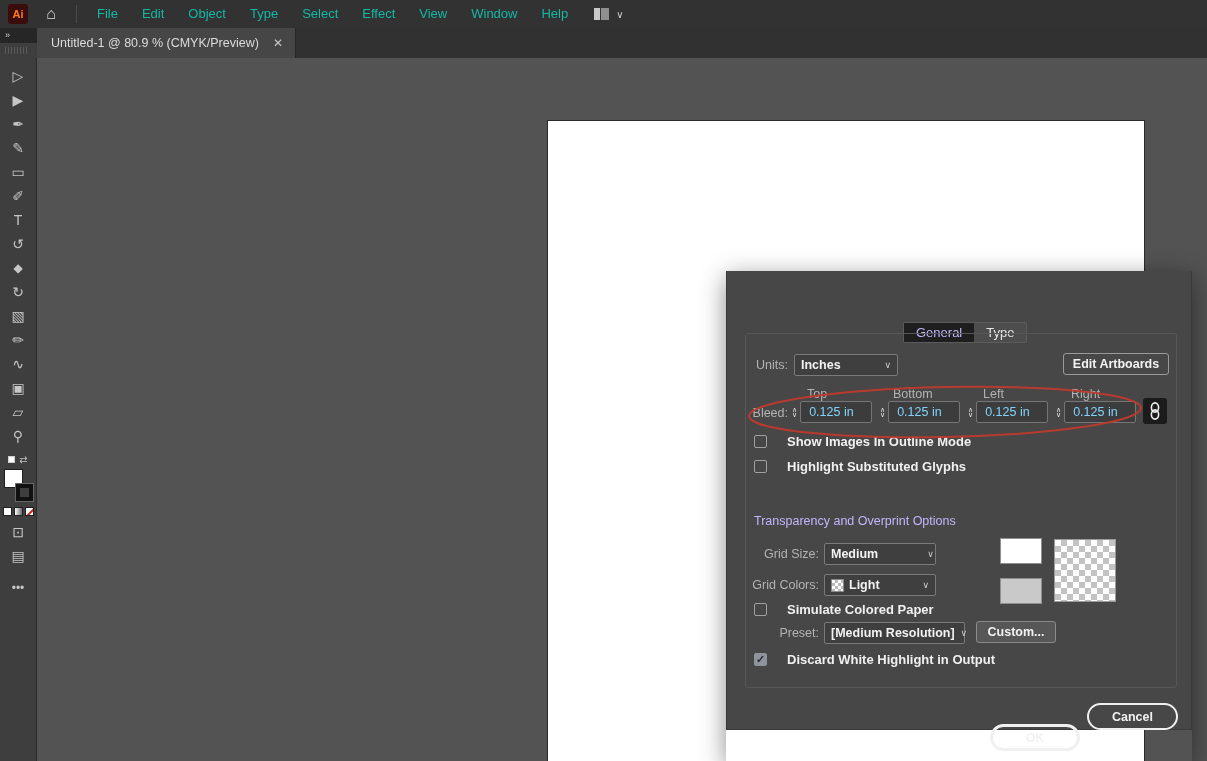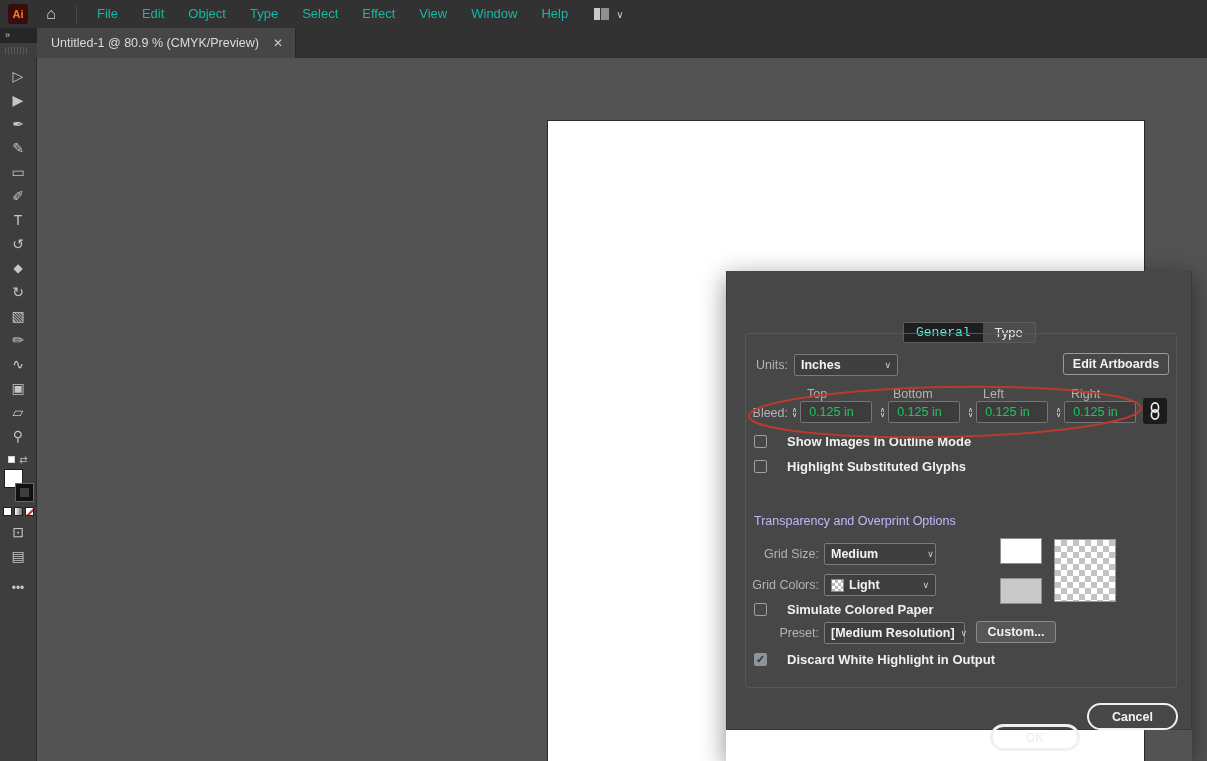--- a/index.html
+++ b/index.html
@@ -50,42 +50,42 @@
   .canvas { position:absolute; left:37px; top:58px; width:1170px; height:703px; background:#535353; z-index:1; }
   .artboard { position:absolute; left:548px; top:121px; width:596px; height:640px; background:#ffffff; box-shadow:0 0 0 1px #2b2b2b; z-index:2; }
 
   
   .dialog { position:absolute; left:726px; top:271px; width:466px; height:490px; z-index:40; box-shadow:0 6px 24px rgba(0,0,0,.45); }
   .dialog-titlebar { height:31px; background:#ffffff; display:flex; align-items:center; padding-left:14px; color:#7f7f7f; font-size:13px; }
   .dialog-body { position:relative; height:459px; background:#474747; border:1px solid #3a3a3a; border-top:none; }
 
   .tab-strip { position:absolute; left:176px; top:51px; display:flex; border:1px solid #5c5c5c; background:#4d4d4d; border-radius:2px; }
   .dlg-tab { padding:2px 12px; font-size:13px; color:#e6e6e6; cursor:pointer; }
-  .dlg-tab.active { background:#1e1e1e; color:#5eead4;font-family:Liberation Mono, monospace; }
+  .dlg-tab.active { background:#1e1e1e; color:#c4b5fd; }
 
   .groupbox { position:absolute; left:18px; top:62px; width:432px; height:355px; border:1px solid #575757; border-radius:3px; }
 
   .row-label { position:absolute; color:#b3b3b3; font-size:12.5px; text-align:right; }
 
   .dropdown { position:absolute; height:22px; background:#3f3f3f; border:1px solid #7a7a7a; border-radius:2px; display:flex; align-items:center; padding:0 6px; cursor:pointer; }
   .dropdown .dd-value { color:#f2f2f2; font-size:12.5px; font-weight:bold; flex:1; white-space:nowrap; }
   .dropdown .dd-chevron { color:#cfcfcf; font-size:9px; margin-left:6px; }
   .checker-swatch { width:13px; height:13px; margin-right:5px; border:1px solid #8a8a8a;
     background-image:linear-gradient(45deg,#bbb 25%,transparent 25%,transparent 75%,#bbb 75%),linear-gradient(45deg,#bbb 25%,#fff 25%,#fff 75%,#bbb 75%);
     background-size:6px 6px; background-position:0 0,3px 3px; }
 
   .btn { position:absolute; background:transparent; border:1px solid #9a9a9a; border-radius:3px; color:#f2f2f2; font-size:12.5px; font-weight:bold; display:flex; align-items:center; justify-content:center; cursor:pointer; font-family:"Liberation Sans",sans-serif; }
   .btn.filled { background:#575757; border-color:#8a8a8a; }
   .btn.pill { border-radius:14px; border:2px solid #f0f0f0; font-weight:bold; }
   .btn.pill.default { border-width:3px;margin-top:21px; }
 
   .bleed-group { position:absolute; display:flex; align-items:center; }
   .spinner { display:flex; flex-direction:column; align-items:center; margin-right:3px; cursor:pointer; }
   .spinner span { color:#e8e8e8; font-size:7px; line-height:5px; }
-  .num-field { width:72px; height:22px; background:#3c3c3c; border:1px solid #767676; border-radius:2px; color:#22c55e; font-size:12.5px; padding-left:8px; display:flex; align-items:center; }
+  .num-field { width:72px; height:22px; background:#3c3c3c; border:1px solid #767676; border-radius:2px; color:#7dd3fc; font-size:12.5px; padding-left:8px; display:flex; align-items:center; }
   .col-label { position:absolute; color:#b3b3b3; font-size:12.5px; }
 
   .link-btn { position:absolute; left:416px; top:127px; width:24px; height:26px; background:#1b1b1b; border-radius:3px; display:flex; align-items:center; justify-content:center; cursor:pointer; }
 
   .annotation { position:absolute; left:18px; top:110px; width:426px; height:62px; pointer-events:none; z-index:5; }
 
   .checkbox-row { position:absolute; display:flex; align-items:center; gap:20px; cursor:pointer; }
   .cb { width:13px; height:13px; border:1px solid #a0a0a0; border-radius:2px; background:transparent; display:flex; align-items:center; justify-content:center; }
   .cb.checked { background:#8e949c; border-color:#8e949c; color:#2e2e2e; font-size:11px; font-weight:bold; line-height:13px; }
   .cb-label { color:#f0f0f0; font-size:13px; font-weight:bold; }

